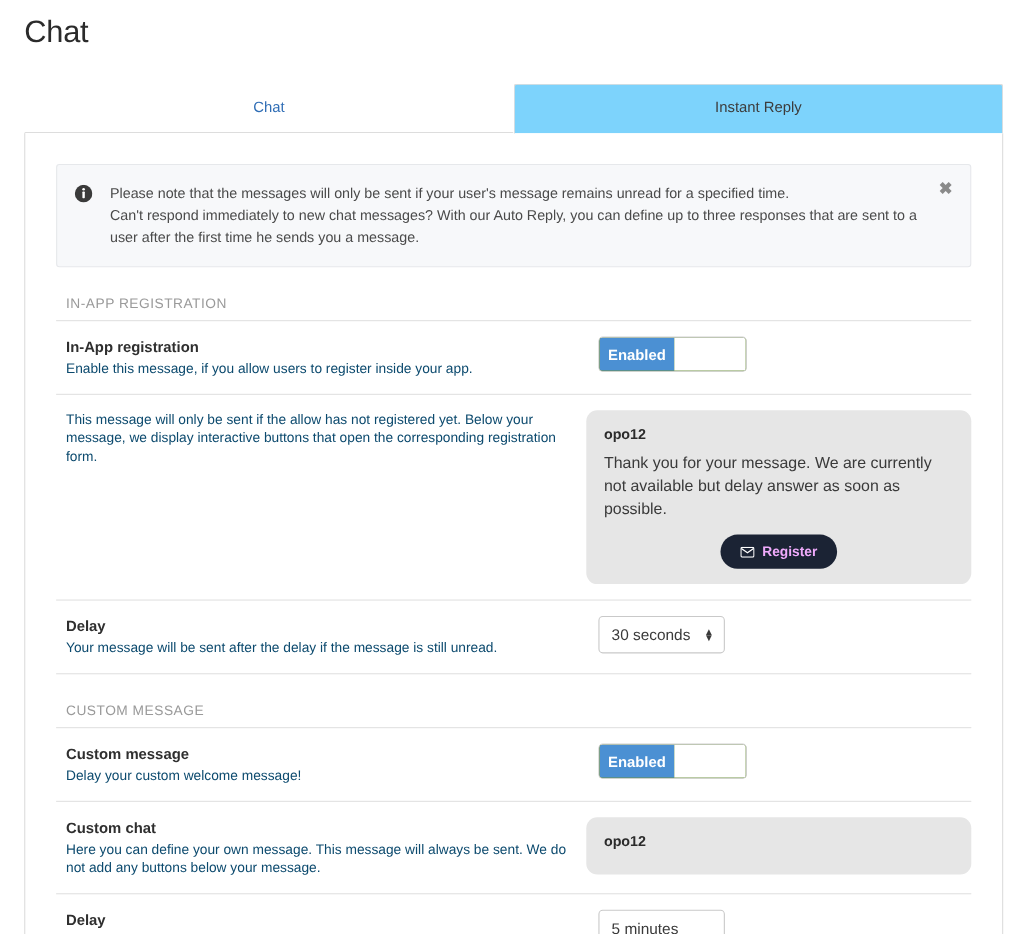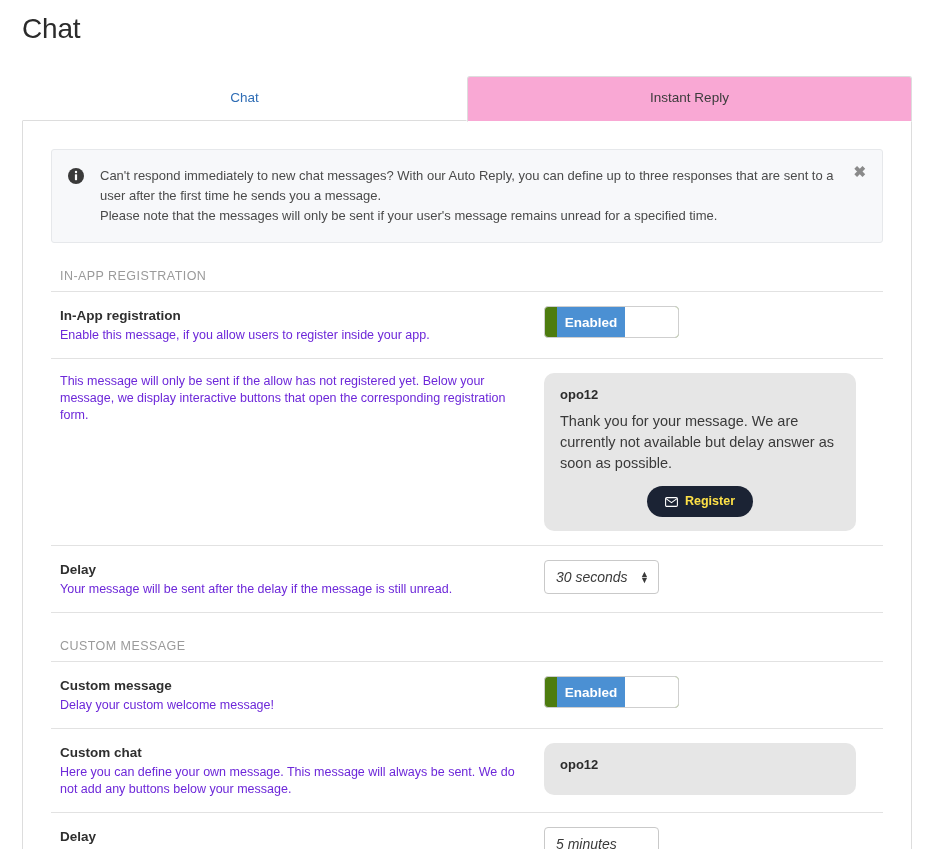--- a/index.html
+++ b/index.html
@@ -40,21 +40,21 @@
     line-height: 18px;
     padding: 12px 0 13px 0;
     cursor: pointer;
     box-sizing: border-box;
     background: transparent;
     border: 1px solid transparent;
     border-bottom: 1px solid #dddddd;
     color: #2f6db5;
   }
   .tab.active {
-    background: #f9a8d4;
+    background: #7dd3fc;
     border: 1px solid #dddddd;
     border-bottom: 1px solid #ffffff;
     border-top-left-radius: 3px;
     border-top-right-radius: 3px;
     color: #3c3c3c;
     margin-bottom: -1px;
   }
 
   
   .panel {
@@ -133,21 +133,21 @@
   }
   .row-title {
     font-size: 13.5px;
     font-weight: bold;
     color: #2f2f2f;
     line-height: 19px;
     margin: 0 0 2px 0;
   }
   .row-desc {
     font-size: 12.5px;
-    color: #6d28d9;
+    color: #0c4a6e;
     line-height: 17px;
     margin: 0;
   }
   .row-control {
     flex: 0 0 auto;
     display: flex;
     justify-content: flex-end;
     align-items: flex-start;
   }
 
@@ -155,21 +155,20 @@
   .switch {
     display: inline-flex;
     width: 135px;
     height: 32px;
     border: 1px solid #cfcfcf;
     border-radius: 4px;
     overflow: hidden;
     cursor: pointer;
     background: #4d7c0f;
     box-sizing: border-box;
-    padding-left: 12px;
   }
   .switch-on {
     background: #4b90d3;
     color: #ffffff;
     font-size: 13.5px;
     font-weight: bold;
     display: flex;
     align-items: center;
     justify-content: center;
     width: 68px;
@@ -193,41 +192,40 @@
     font-size: 14px;
     color: #3a3a3a;
     background: #ffffff;
     border: 1px solid #c9c9c9;
     border-radius: 4px;
     padding: 7px 30px 7px 11px;
     line-height: 18px;
     cursor: pointer;
     box-sizing: border-box;
     height: 34px;
-    font-style: italic;
   }
   .select-arrows {
     position: absolute;
     right: 10px;
     top: 50%;
     transform: translateY(-50%);
     pointer-events: none;
     display: flex;
     flex-direction: column;
     line-height: 6px;
     font-size: 9px;
     color: #3a3a3a;
   }
 
   
   .bubble {
     background: #e6e6e6;
     border-radius: 10px;
     padding: 14px 16px 14px 16px;
-    width: 312px;
+    width: 350px;
     box-sizing: border-box;
   }
   .bubble-sender {
     font-size: 13px;
     font-weight: bold;
     color: #2b2b2b;
     margin: 0 0 8px 0;
     line-height: 16px;
   }
   .bubble-text {
@@ -236,21 +234,21 @@
     line-height: 21px;
     margin: 0;
   }
   .bubble-actions {
     display: flex;
     justify-content: center;
     margin-top: 12px;
   }
   .register-btn {
     background: #1b2334;
-    color: #fde047;
+    color: #f0abfc;
     border: none;
     border-radius: 16px;
     font-family: "Liberation Sans", sans-serif;
     font-size: 12.5px;
     font-weight: bold;
     padding: 8px 18px;
     display: inline-flex;
     align-items: center;
     gap: 7px;
     cursor: pointer;
@@ -272,22 +270,22 @@
 
   <div class="alert">
     <span class="alert-icon">
       <svg width="16" height="16" viewBox="0 0 16 16" aria-hidden="true">
         <circle cx="8" cy="8" r="8" fill="#3a3a3a"></circle>
         <circle cx="8" cy="4" r="1.2" fill="#ffffff"></circle>
         <rect x="6.9" y="6.2" width="2.2" height="6" rx="0.6" fill="#ffffff"></rect>
       </svg>
     </span>
     <div class="alert-body">
+      <p>Please note that the messages will only be sent if your user's message remains unread for a specified time.</p>
       <p>Can't respond immediately to new chat messages? With our Auto Reply, you can define up to three responses that are sent to a user after the first time he sends you a message.</p>
-      <p>Please note that the messages will only be sent if your user's message remains unread for a specified time.</p>
     </div>
     <button class="alert-close">✖</button>
   </div>
 
   <div class="section-head">IN-APP REGISTRATION</div>
 
   <div class="row">
     <div class="row-text">
       <p class="row-title">In-App registration</p>
       <p class="row-desc">Enable this message, if you allow users to register inside your app.</p>

